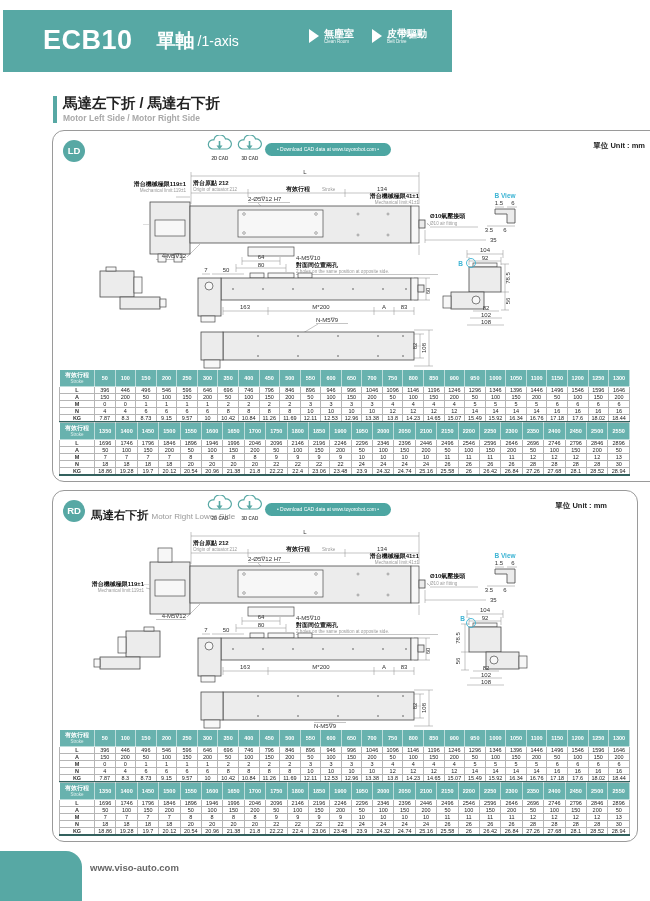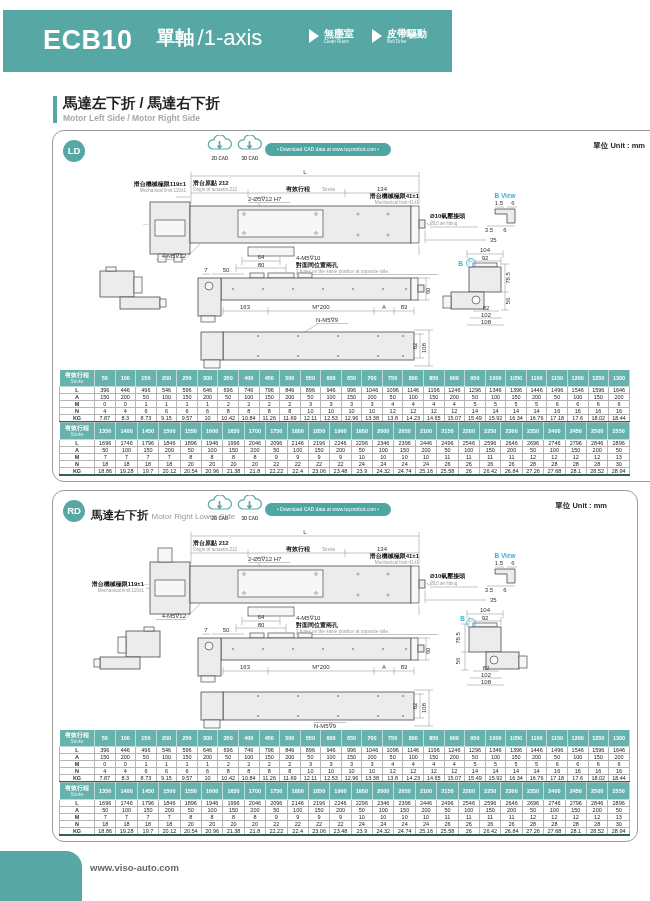--- a/index.html
+++ b/index.html
@@ -2,24 +2,24 @@
 <html><head>
 <meta charset="utf-8">
 <style>
   html,body{margin:0;padding:0;}
   body{width:650px;height:901px;position:relative;background:#fff;
        font-family:"Liberation Sans",sans-serif;overflow:hidden;}
   .abs{position:absolute;}
 
   
   .band{left:3px;top:10px;width:449px;height:62px;background:#57a8a4;color:#fff;}
-  .band-title{left:40px;top:15px;display:flex;align-items:flex-start;white-space:nowrap;}
+  .band-title{left:40px;top:15px;display:flex;align-items:center;white-space:nowrap;}
   .band-title .model{font-size:27px;font-weight:bold;letter-spacing:.5px;}
   .band-title .zh{font-size:19px;font-weight:bold;margin-left:24px;}
-  .band-title .en{font-size:22px;font-weight:normal;margin-left:3px;}
+  .band-title .en{font-size:14px;font-weight:normal;margin-left:3px;}
   .feat{top:18px;display:flex;align-items:center;gap:5px;color:#fff;}
   .feat .tri{width:0;height:0;border-left:10px solid #fff;border-top:7px solid transparent;border-bottom:7px solid transparent;}
   .feat .fzh{font-size:10px;font-weight:bold;line-height:11px;}
   .feat .fen{font-size:4.5px;opacity:.92;}
 
   
   .sec-bar{left:53px;top:96px;width:4px;height:27px;background:#57a8a4;}
   .sec-zh{left:63px;top:94px;font-size:14.5px;font-weight:bold;color:#222;}
   .sec-en{left:63px;top:113px;font-size:8.5px;color:#a9a9a9;font-weight:bold;}
 

